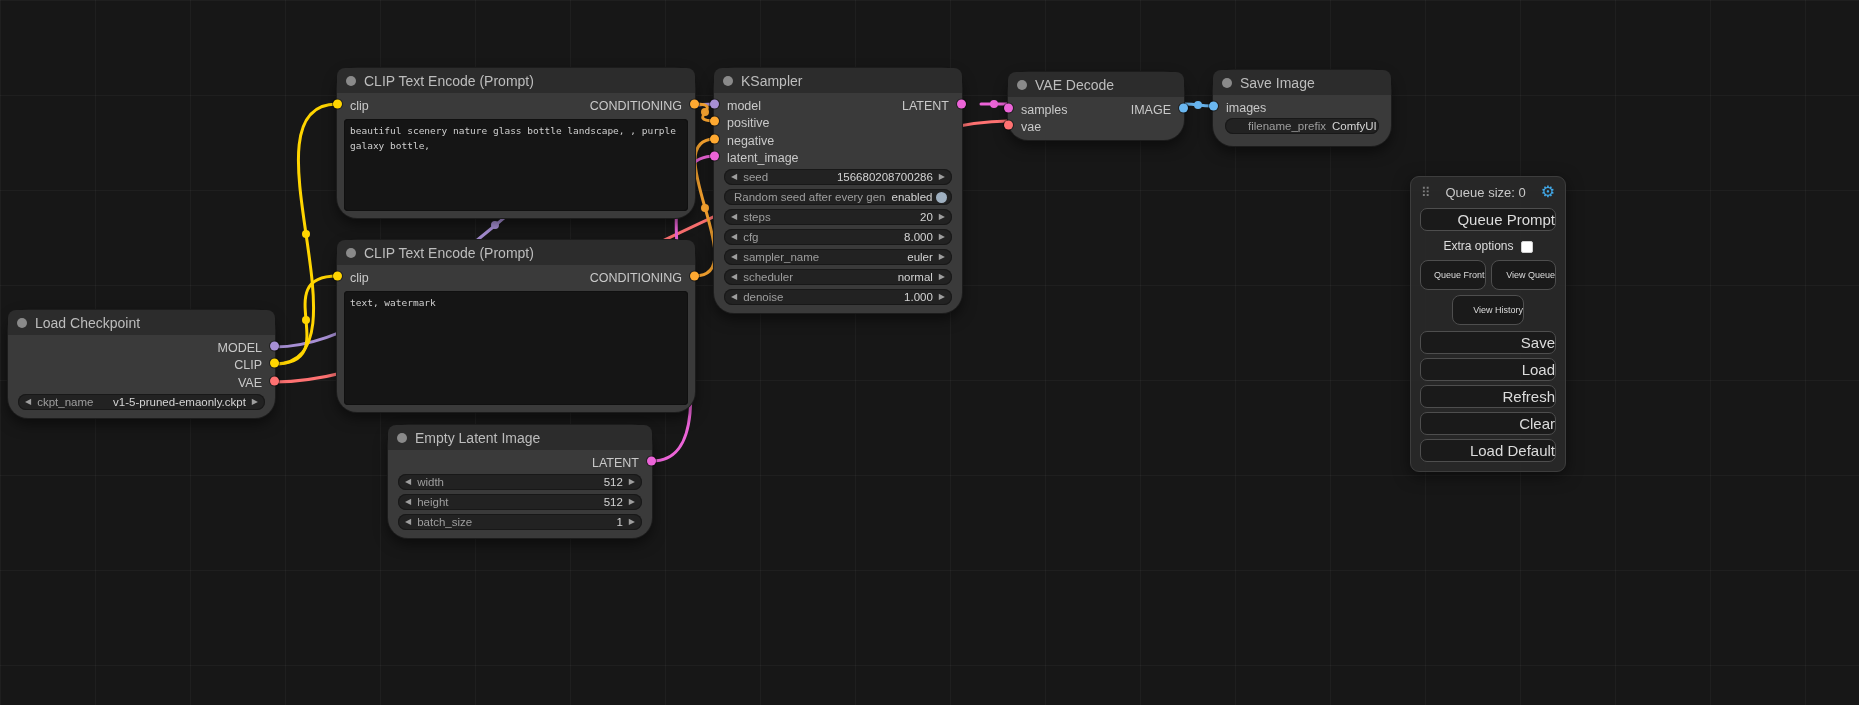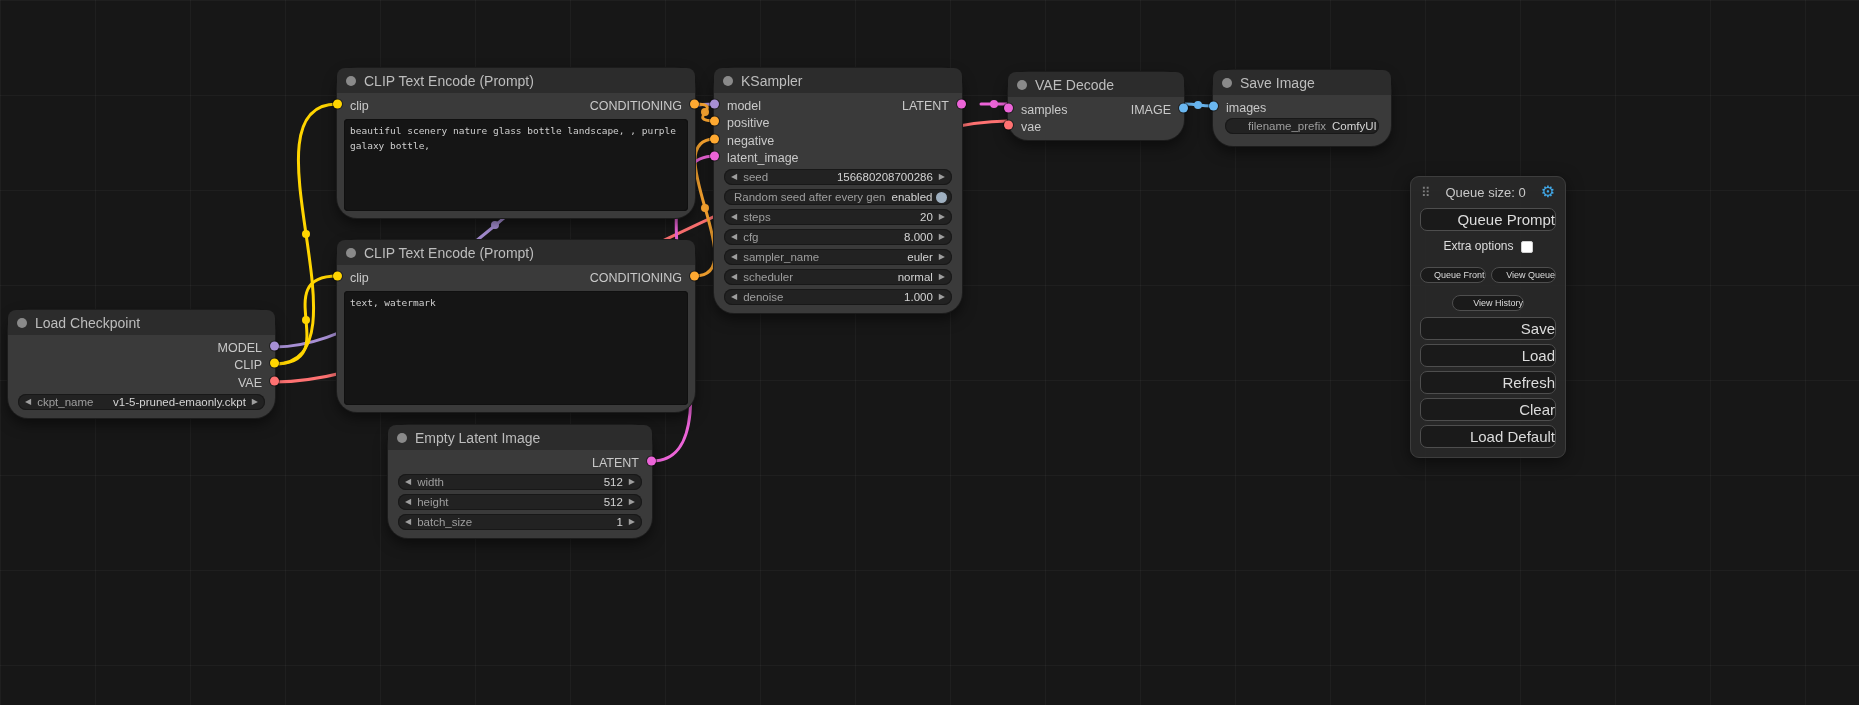--- a/index.html
+++ b/index.html
@@ -57,21 +57,21 @@
   .drag-handle { color:#7d7d7d; font-size:13px; cursor:move; }
   .qp-title { color:#c8c8c8; font-size:13px; }
   .gear { font-size:16px; line-height:1; cursor:pointer; }
   .btn { display:block; width:100%; height:23px; margin-top:4px; background:#1a1a1a;
          border:1px solid #4e4e4e; border-radius:7px; color:#dcdcdc; font-size:15px;
          font-family:"Liberation Sans", sans-serif; text-align:right; line-height:21px; cursor:pointer; }
   .extra-row { display:flex; align-items:flex-end; justify-content:center; gap:7px; margin-top:8px; }
   .extra-label { color:#dddddd; font-size:12px; }
   .extra-checkbox { width:12px; height:12px; background:#ffffff; border-radius:2px; border:1px solid #cfcfcf; cursor:pointer; }
   .small-row { display:flex; gap:5px; margin-top:6px; }
-  .btn.small { height:16px; font-size:9px; line-height:11px; border-radius:8px; margin-top:8px; flex:1; }
+  .btn.small { height:30px; font-size:9px; line-height:11px; border-radius:8px; margin-top:1px; flex:1; }
   .vh-wrap { display:flex; justify-content:center; margin-top:4px; margin-bottom:6px; }
   .btn.small.vh { flex:0 0 auto; width:72px; }
 </style>
 </head>
 <body>
 
 <div class="canvas">
 
   <svg class="links" width="1859" height="705">
     <path d="M275,347 C420,347 570,104 715,104" stroke="#a78fd4"></path>

